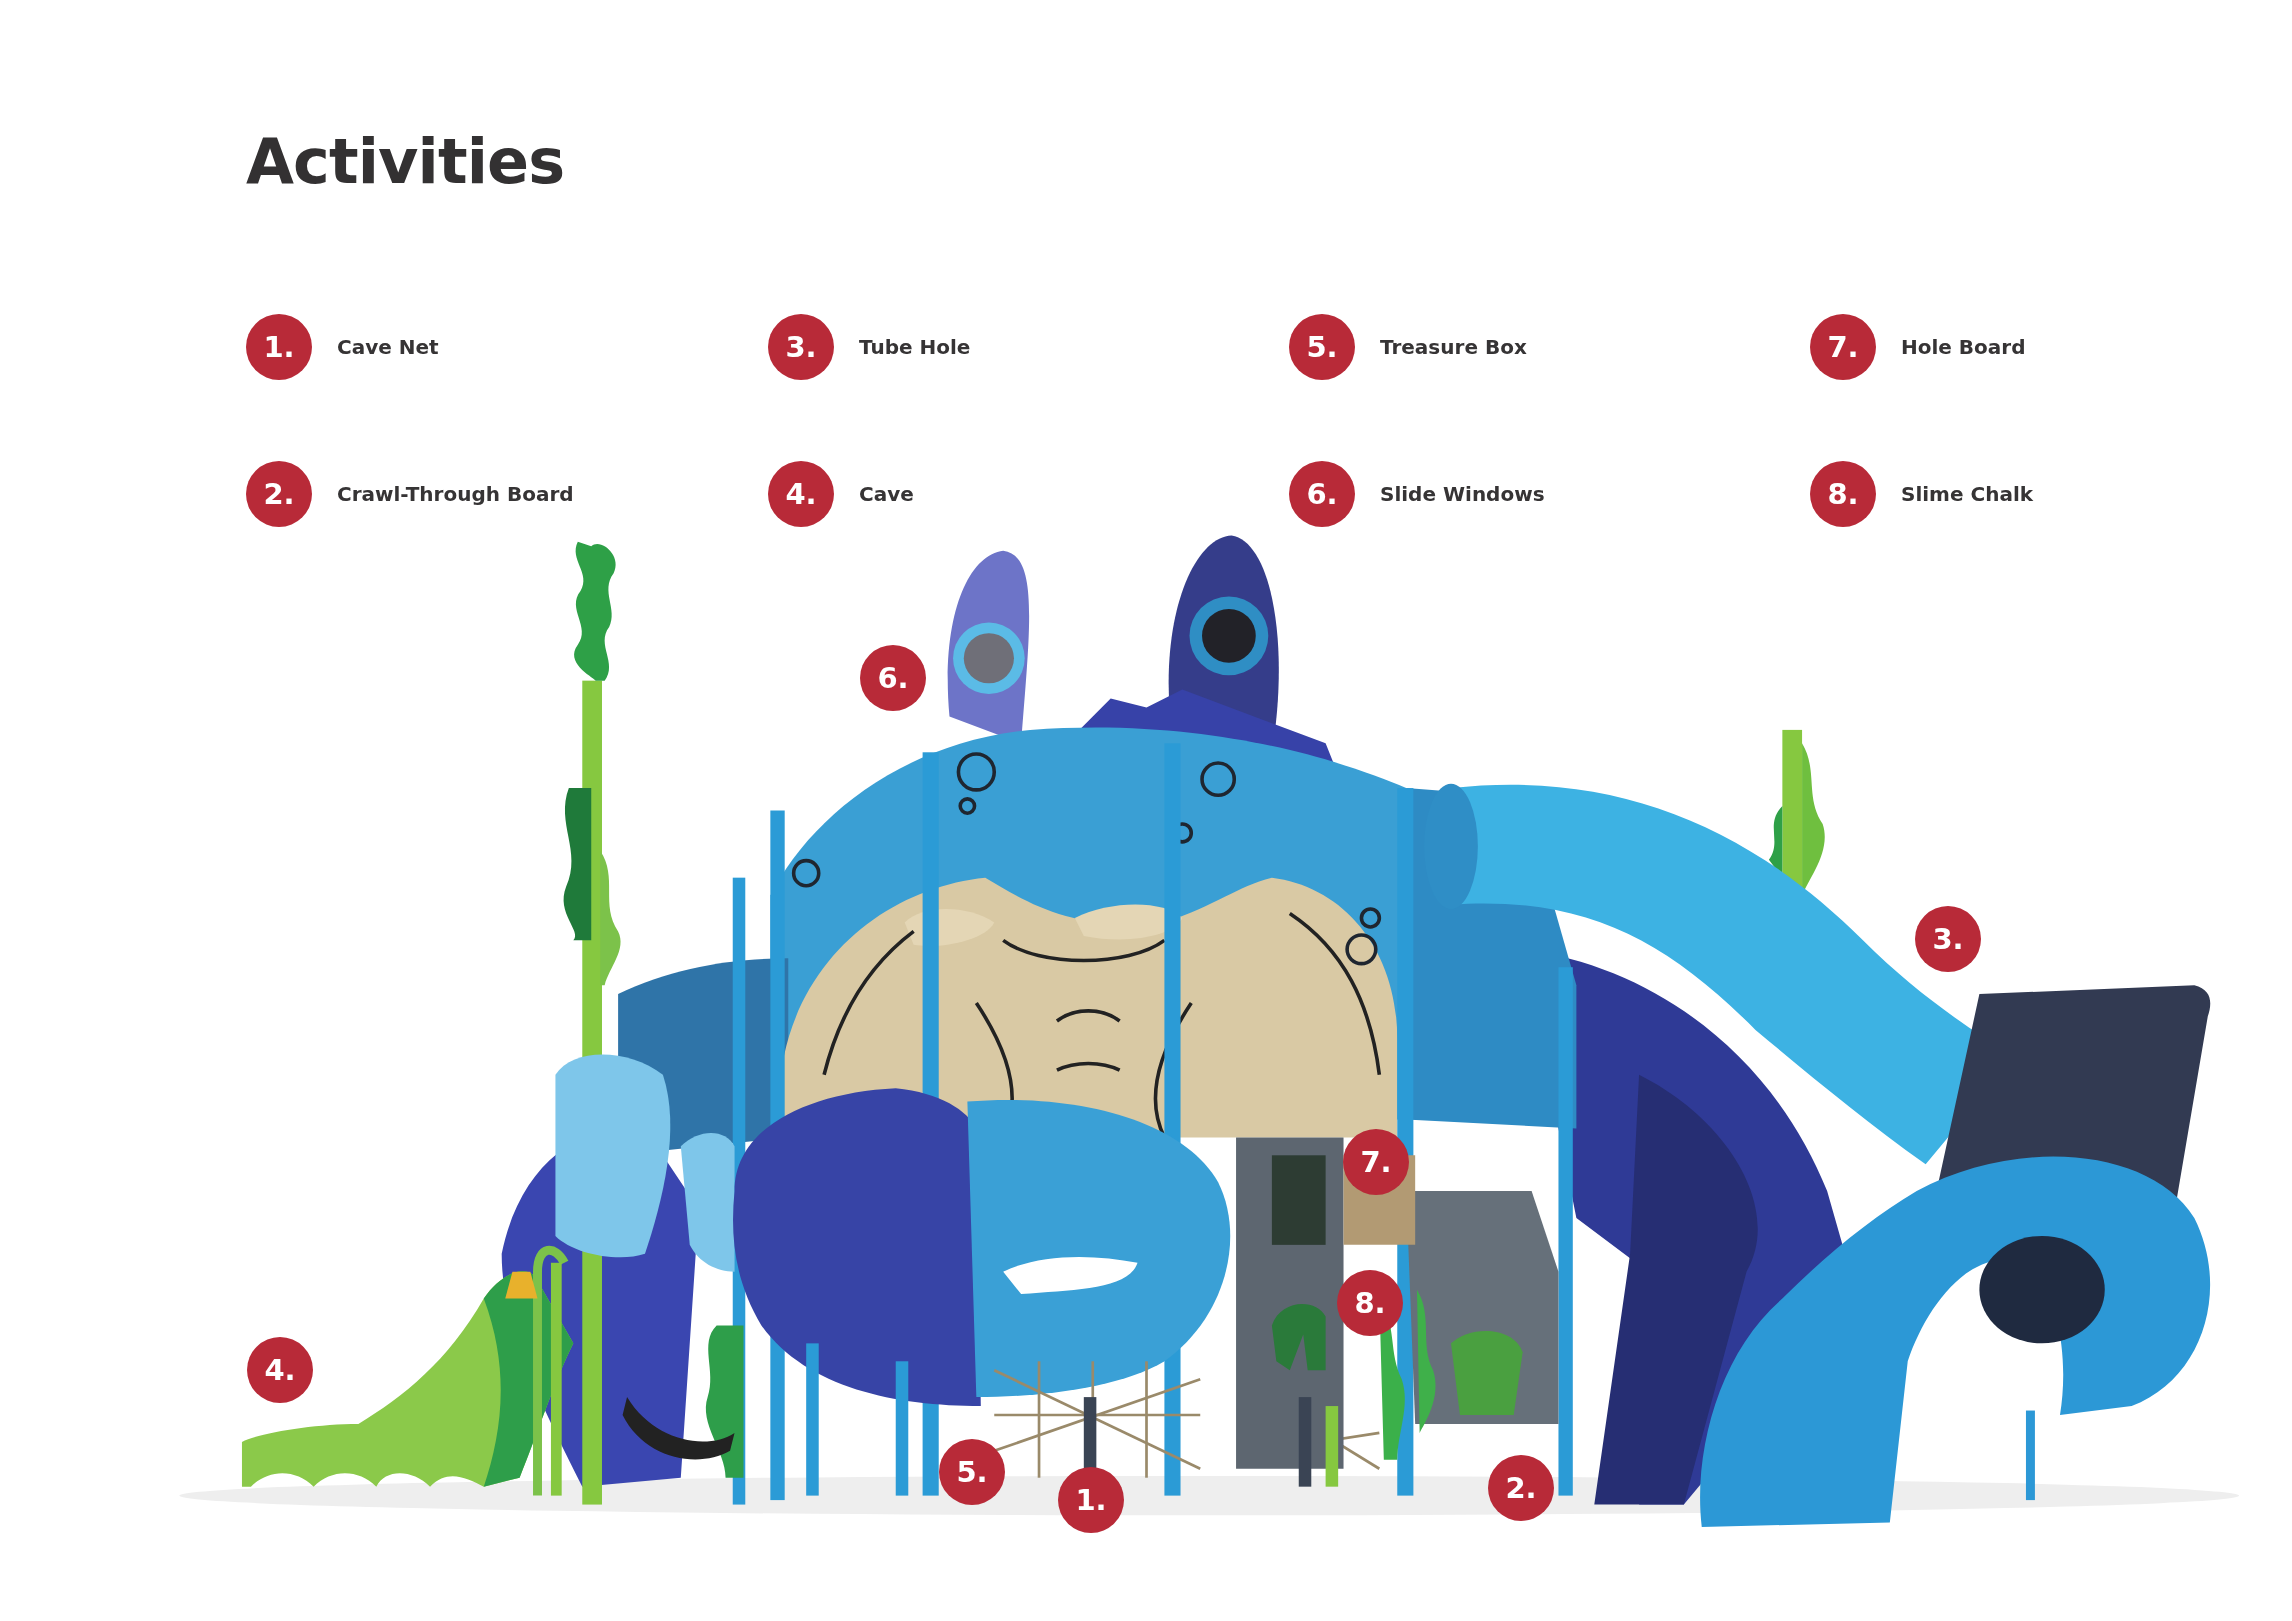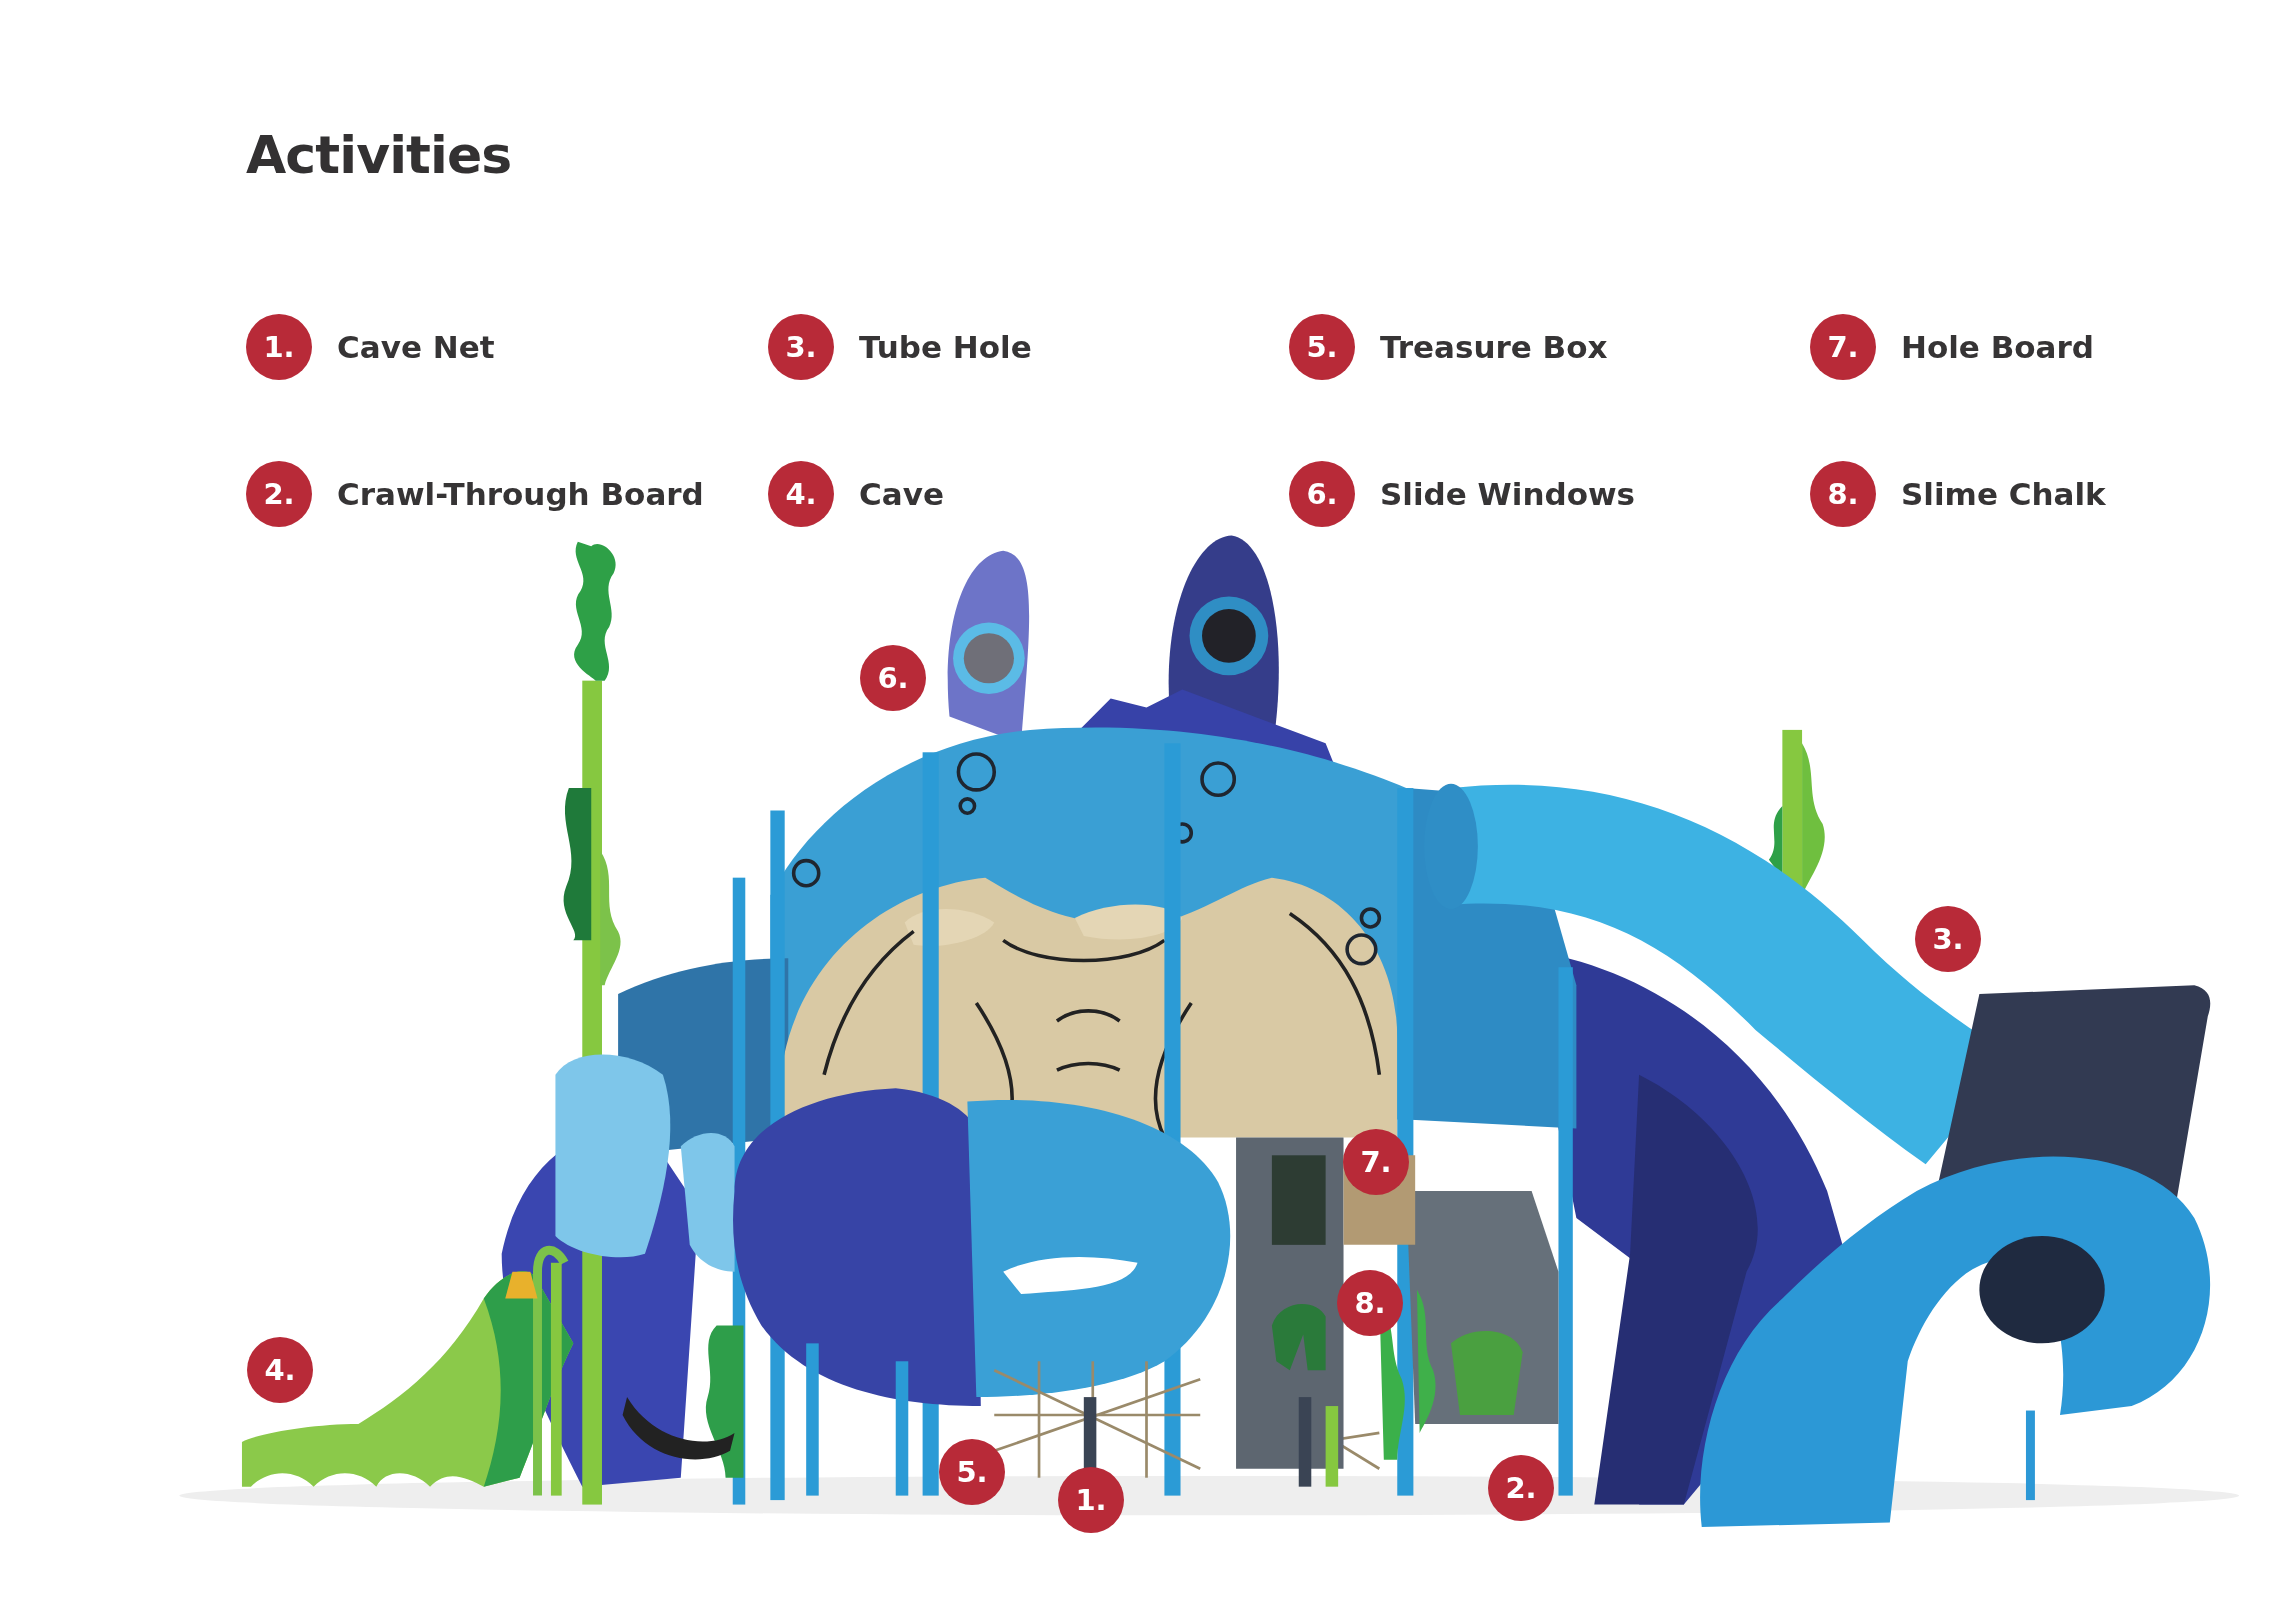--- a/index.html
+++ b/index.html
@@ -1,20 +1,20 @@
 <!DOCTYPE html>
 <html style="font-size:14.3px"><head>
 <meta charset="utf-8">
 <style>
   html, body { margin:0; padding:0; background:#ffffff; }
   body { width:2293px; height:1621px; position:relative; overflow:hidden; font-family:"DejaVu Sans", sans-serif; }
-  .page-title { position:absolute; left:246px; top:125px; font-size:52px; font-weight:bold; color:#333132; letter-spacing:-0.9px; margin:0; }
+  .page-title { position:absolute; left:246px; top:125px; font-size:62px; font-weight:bold; color:#333132; letter-spacing:-0.9px; margin:0; }
   .legend-item { position:absolute; display:flex; align-items:center; height:68px; }
   .badge { width:66px; height:66px; border-radius:50%; background:#b82a38; color:#ffffff; display:flex; align-items:center; justify-content:center; font-weight:bold; font-size:29px; flex:none; }
-  .legend-label { margin-left:25px; font-size:31px; font-weight:bold; color:#363435; white-space:nowrap; }
+  .legend-label { margin-left:25px; font-size:20px; font-weight:bold; color:#363435; white-space:nowrap; }
   .illustration { position:absolute; left:0; top:0; width:2293px; height:1621px; }
   .marker { position:absolute; width:66px; height:66px; border-radius:50%; background:#b82a38; color:#fff; display:flex; align-items:center; justify-content:center; font-weight:bold; font-size:29px; transform:translate(-50%,-50%); }
 </style>
 </head>
 <body>
 
 <svg class="illustration" viewBox="0 0 2560 1810" xmlns="http://www.w3.org/2000/svg">
 
   <ellipse cx="1350" cy="1670" rx="1150" ry="22" fill="#eeeeee"></ellipse>
 

